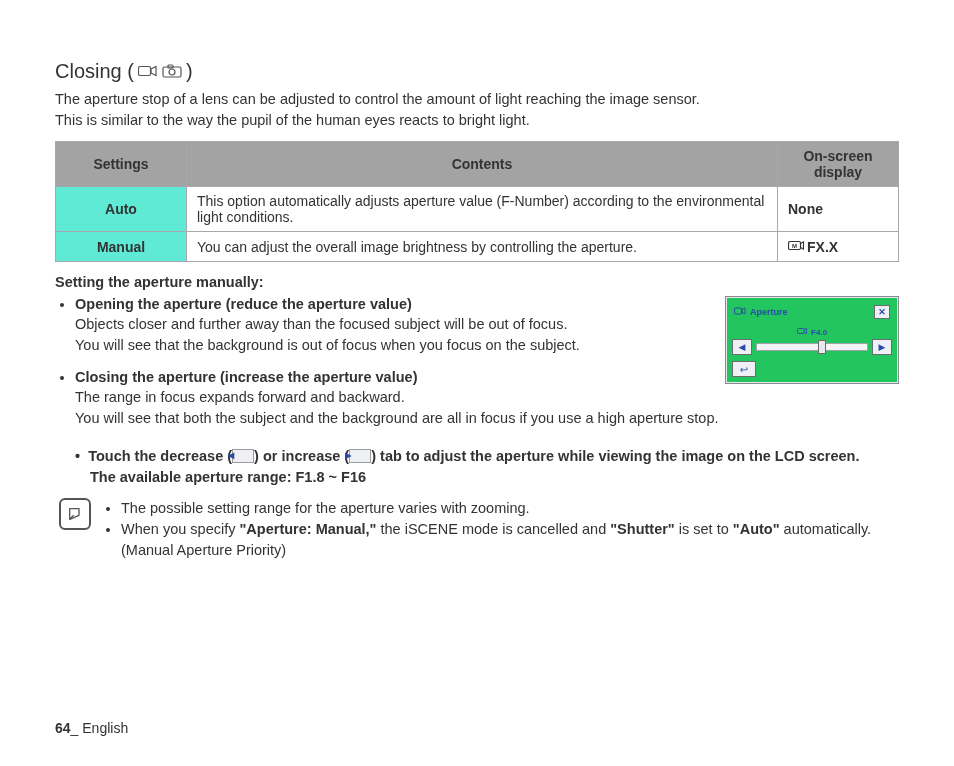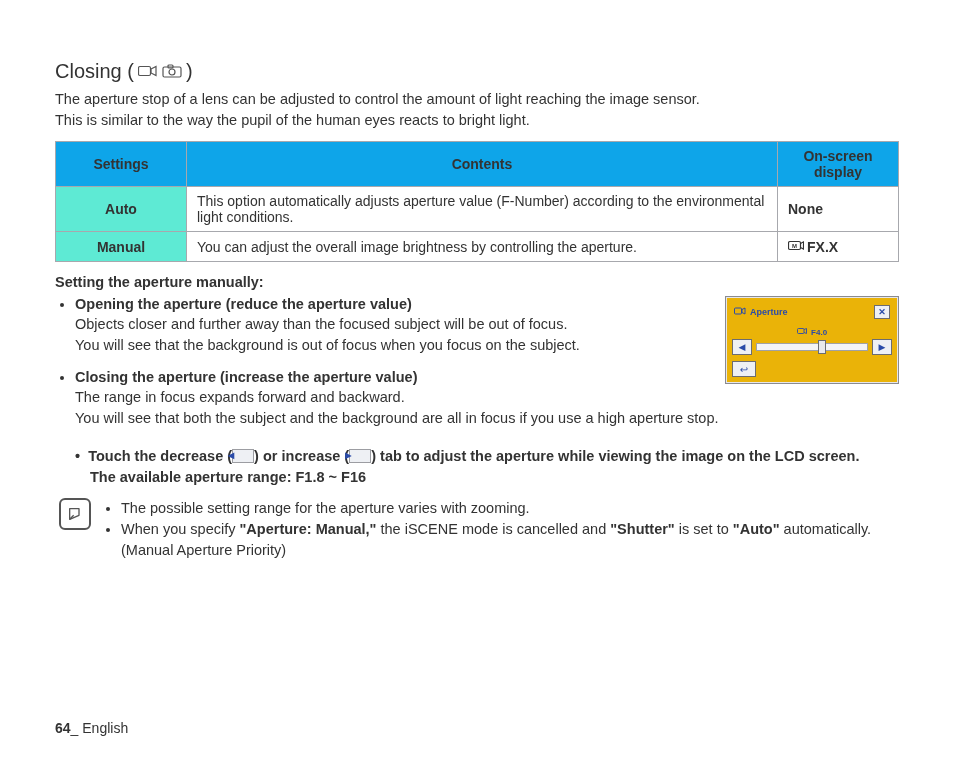--- a/index.html
+++ b/index.html
@@ -27,21 +27,21 @@
     font-size: 14.5px;
     line-height: 1.45;
     margin-bottom: 10px;
   }
   table.settings {
     width: 100%;
     border-collapse: collapse;
     margin-bottom: 12px;
   }
   table.settings th {
-    background: #0ea5e9;
+    background: #a3a3a3;
     font-weight: bold;
     padding: 6px 8px;
     border: 1px solid #a7a8ad;
     font-size: 14px;
     text-align: center;
   }
   table.settings td {
     padding: 6px 10px;
     border: 1px solid #a7a8ad;
     font-size: 14px;
@@ -79,21 +79,21 @@
     line-height: 1.4;
   }
   ul.bullets li .li-title {
     font-weight: bold;
   }
   ul.bullets li .li-body {
     font-weight: normal;
   }
   .osd {
     width: 160px;
-    background: #eab308;
+    background: #22c55e;
     border: 1px solid #8a8b90;
     padding: 6px 6px 6px 6px;
     margin-top: 4px;
     box-shadow: inset 0 0 0 1px #e6e6ea;
   }
   .osd-header {
     display: flex;
     justify-content: space-between;
     align-items: center;
     padding: 2px 2px 4px 2px;

